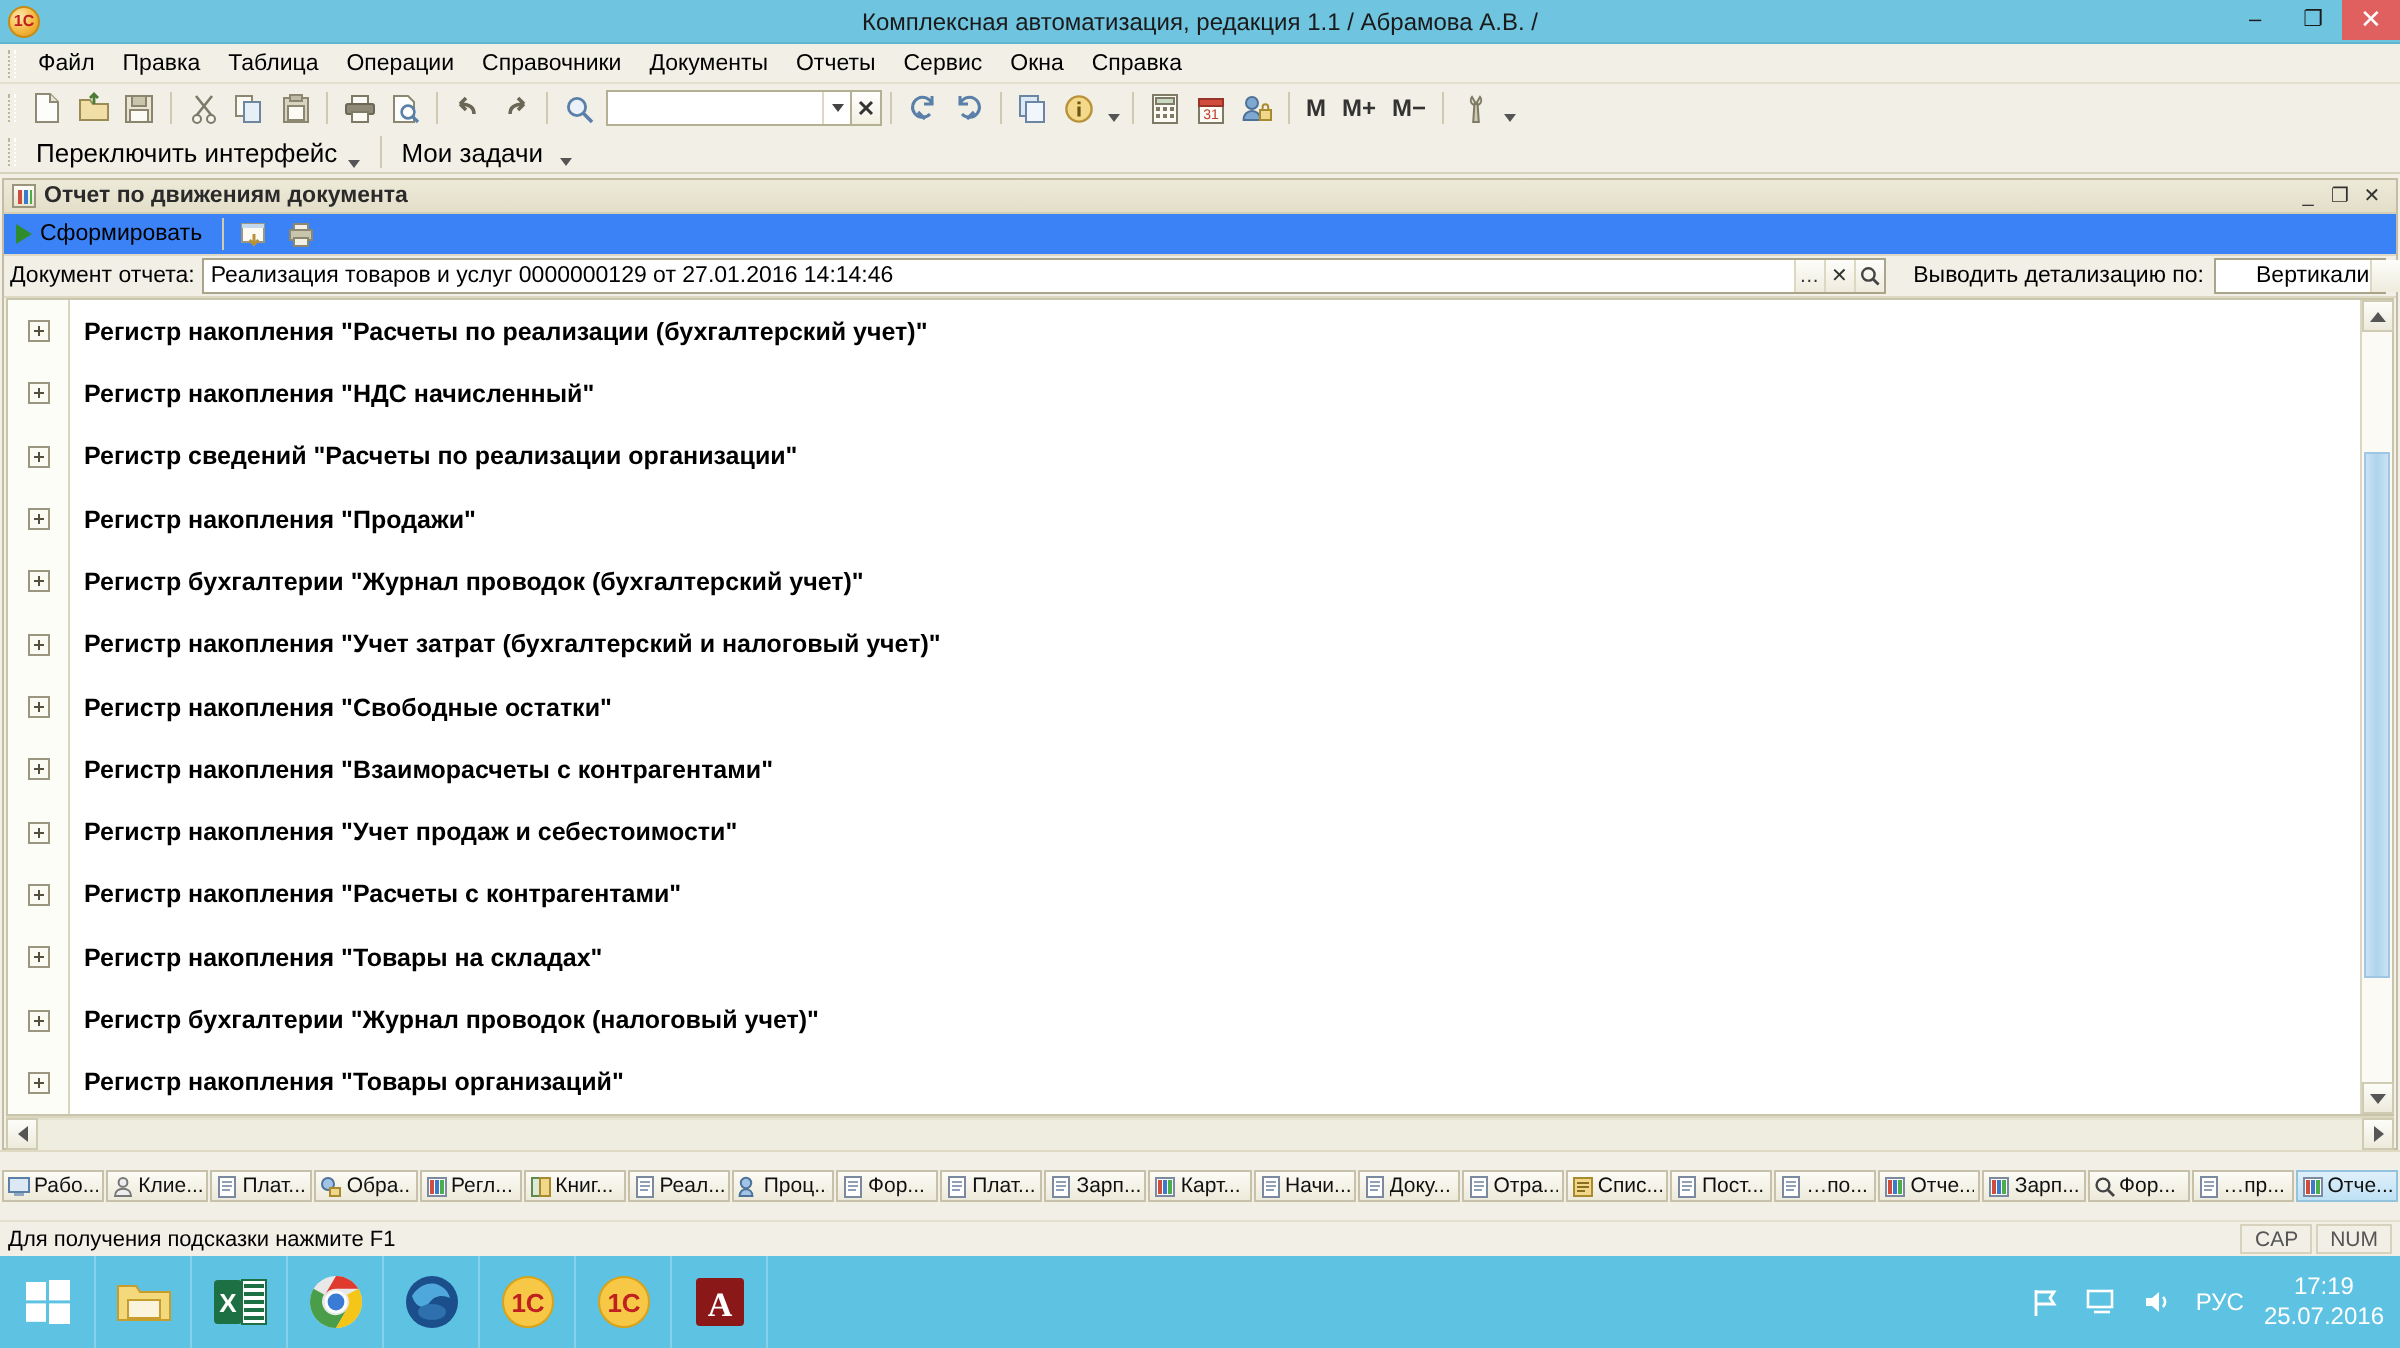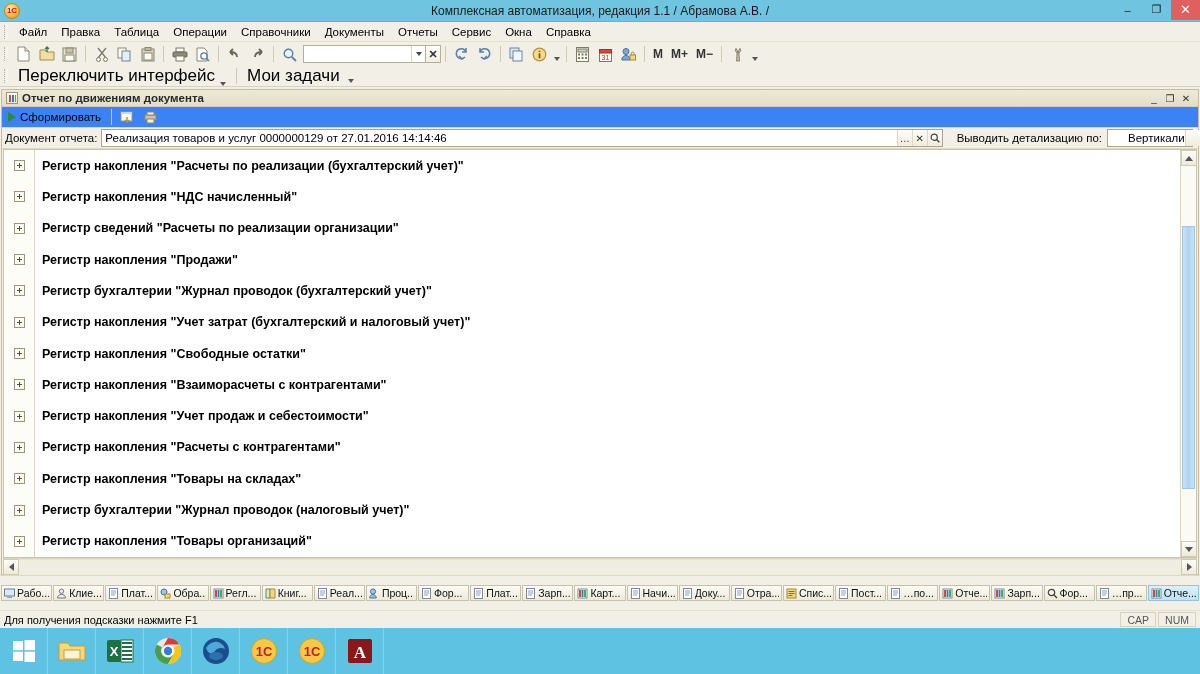--- a/index.html
+++ b/index.html
@@ -149,21 +149,21 @@
   .toolbar2 {
     height: 21px;
     background: #F2F0E6;
     display: flex;
     align-items: center;
     padding-left: 4px;
     flex: none;
     border-bottom: 1px solid #D6D2BC;
   }
   .tb2-item {
-    font-size: 17px;
+    font-size: 13px;
     padding: 2px 6px;
     color: #000;
     display: flex; align-items: flex-end;
   }
 
   
   .mdi {
     margin: 2px 1px 0 1px;
     border: 1px solid #C2BDA3;
     background: #F2F0E6;
@@ -1067,15 +1067,39 @@
           <circle cx="15" cy="14" r="12.5" fill="#F6C846" stroke="#D9A317"></circle>
           <text x="15" y="19" font-size="13" font-weight="bold" fill="#C02020" text-anchor="middle" font-family="Liberation Sans">1C</text>
         </svg>
     </div>
     <div class="wt-btn">
       <svg width="26" height="26" viewBox="0 0 26 26">
           <rect x="1" y="1" width="24" height="24" rx="2" fill="#8A1818"></rect>
           <text x="13" y="20" font-size="17" font-weight="bold" fill="#fff" text-anchor="middle" font-family="Liberation Serif">A</text>
         </svg>
     </div>
+    <div class="wt-tray">
+      <div class="tray-icon">
+          <svg width="16" height="16" viewBox="0 0 16 16">
+            <path d="M3 2v13M3 3h9l-2 3 2 3H3" fill="none" stroke="#fff" stroke-width="1.4"></path>
+          </svg>
+        </div>
+      <div class="tray-icon">
+          <svg width="16" height="16" viewBox="0 0 16 16">
+            <rect x="1" y="2.5" width="12" height="8" fill="none" stroke="#fff" stroke-width="1.3"></rect>
+            <path d="M4 13h8" stroke="#fff" stroke-width="1.3"></path>
+          </svg>
+        </div>
+      <div class="tray-icon">
+          <svg width="16" height="16" viewBox="0 0 16 16">
+            <path d="M2 6h3l3.5-3v10L5 10H2z" fill="#fff"></path>
+            <path d="M10.5 5.5a3.5 3.5 0 010 5" fill="none" stroke="#fff" stroke-width="1.3"></path>
+          </svg>
+        </div>
+      <div class="tray-lang">РУС</div>
+      <div class="tray-clock">
+        <div>17:19</div>
+        <div>25.07.2016</div>
+      </div>
+    </div>
   </div>
 
 </div>
 
 </body></html>

